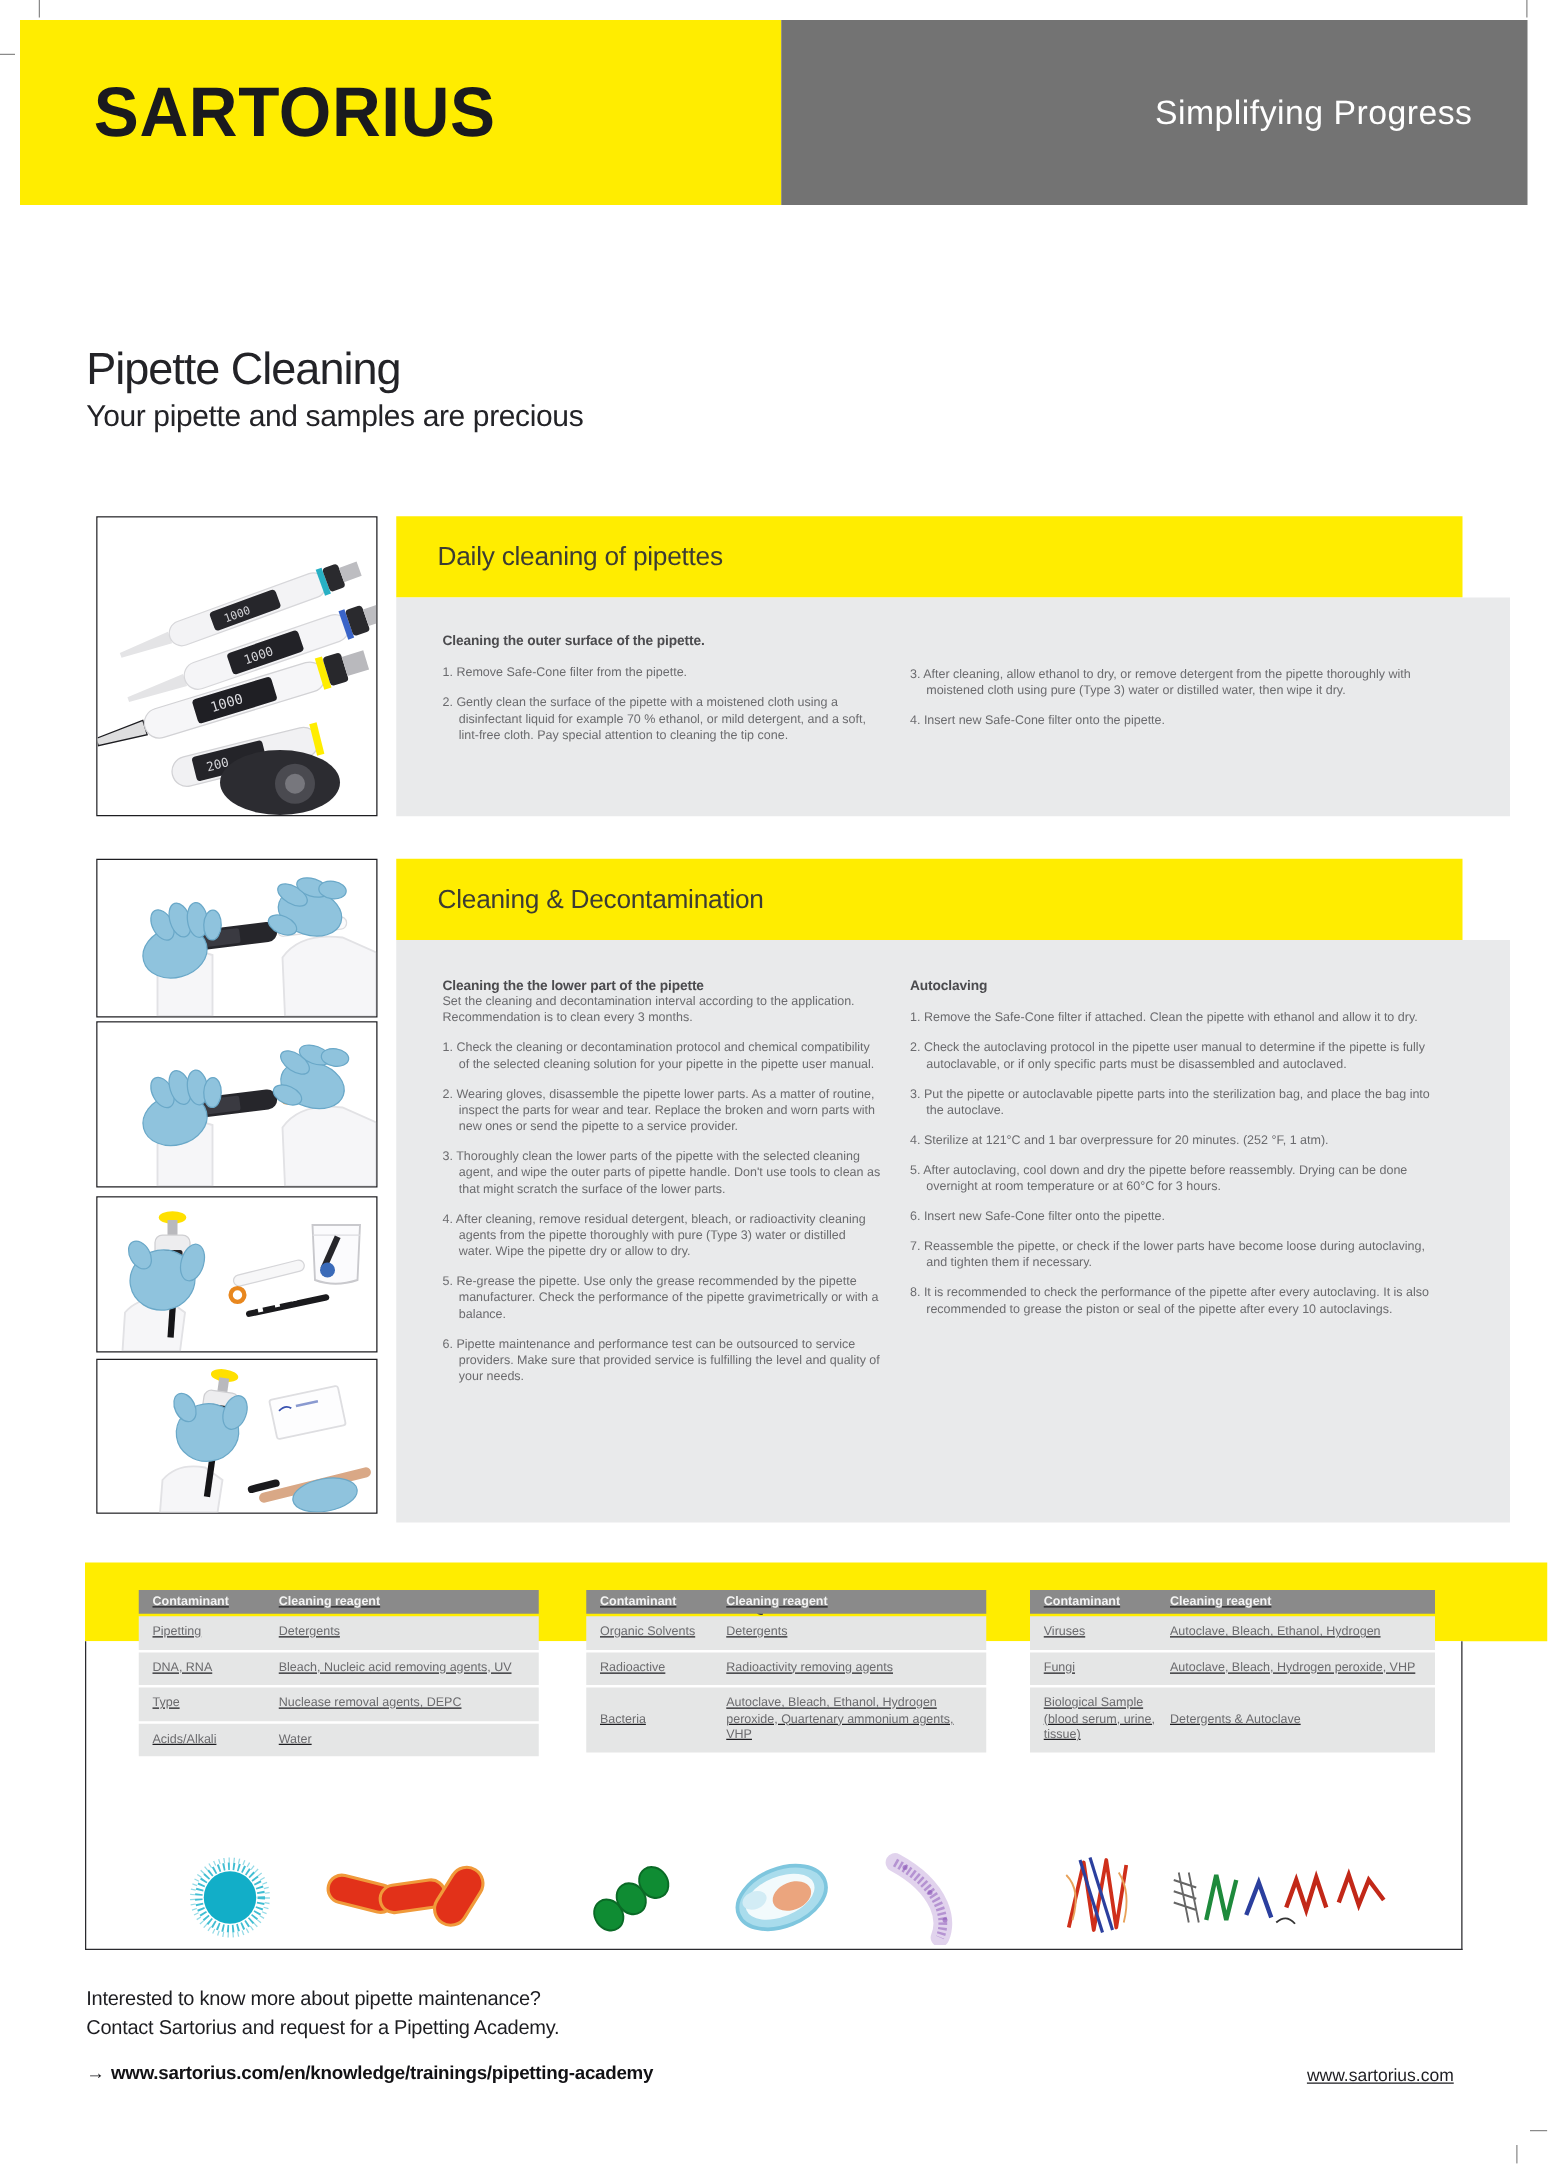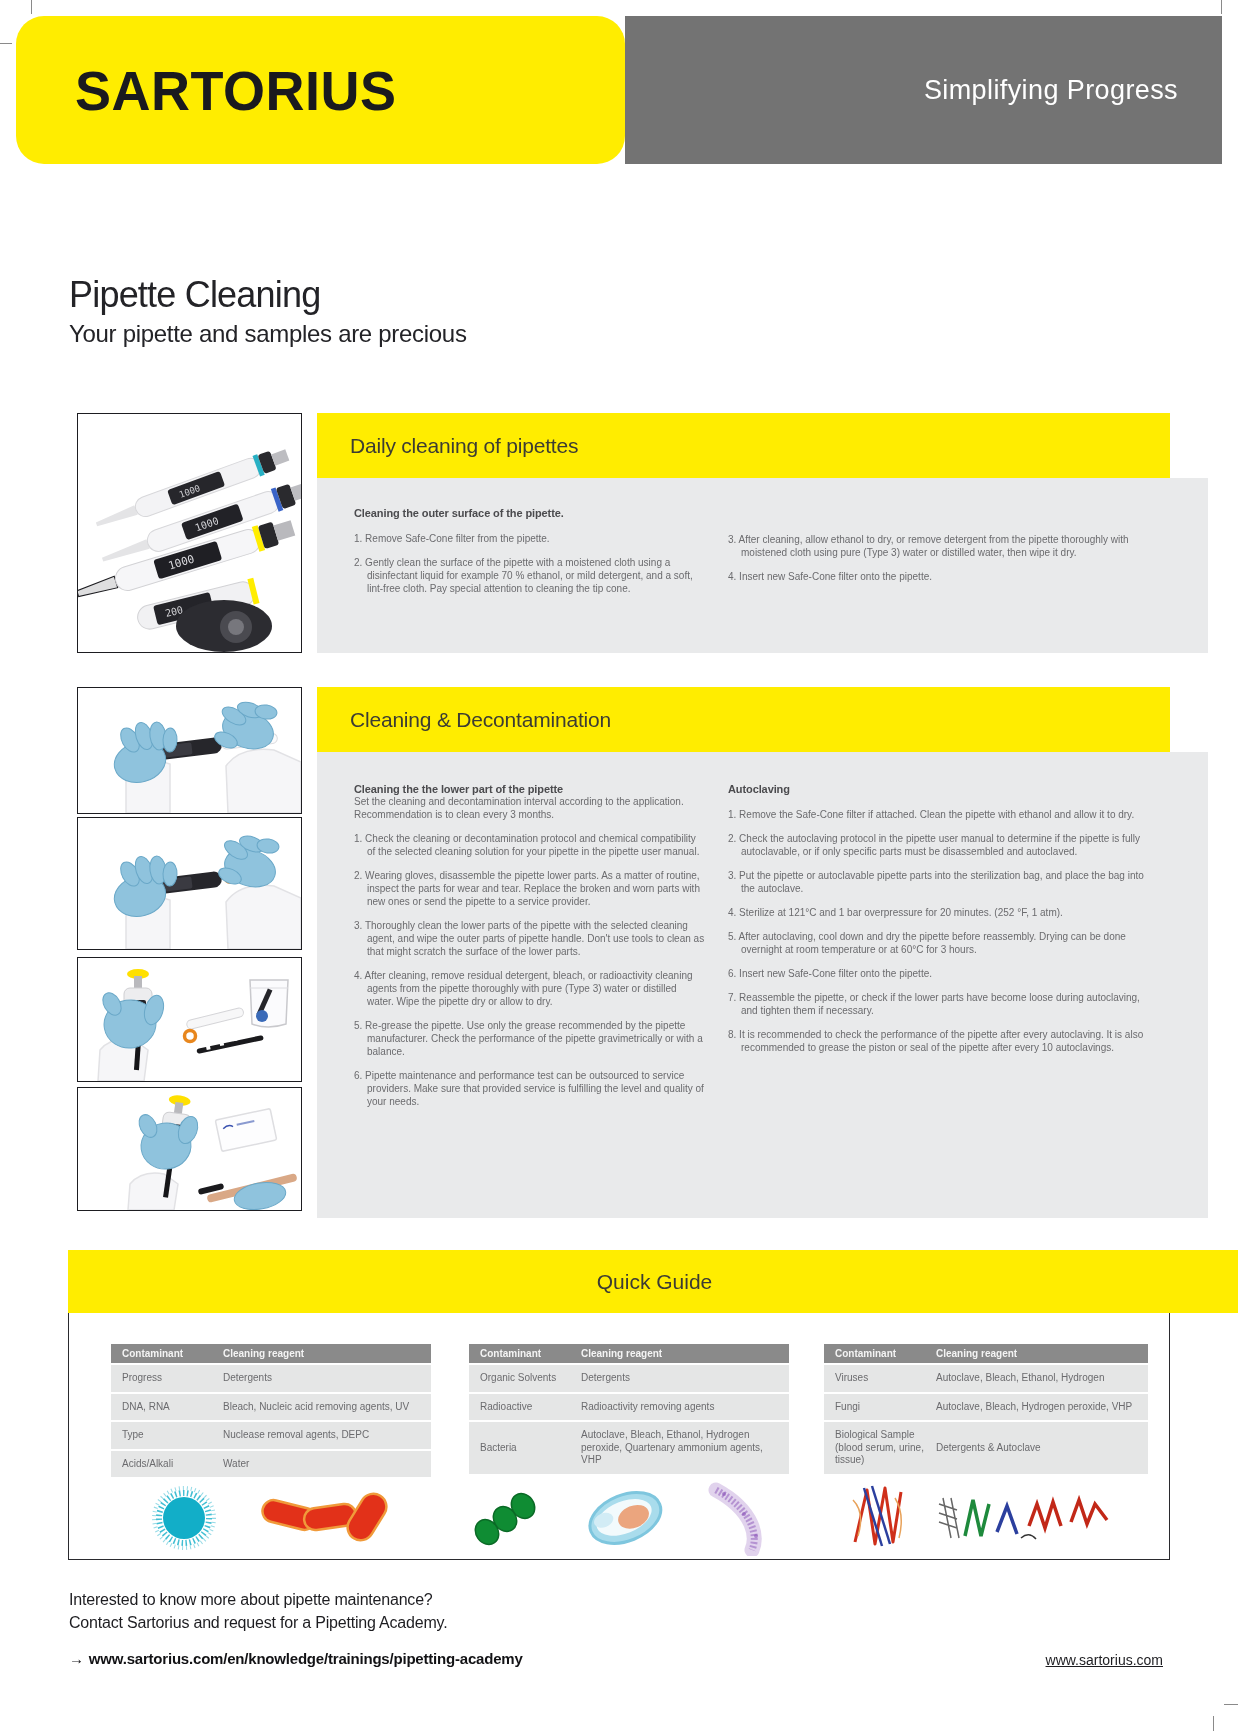--- a/index.html
+++ b/index.html
@@ -3,21 +3,21 @@
 <meta charset="utf-8">
 <style>
   html,body{margin:0;padding:0;background:#fff;}
   .page{position:relative;width:1238px;height:1731px;background:#fff;overflow:hidden;
         font-family:"Liberation Sans","DejaVu Sans",sans-serif;color:#1d1d21;}
   .abs{position:absolute;}
   
   .crop{position:absolute;background:#8a8a8a;}
   
   .brand-header{position:absolute;left:16px;top:16px;width:1206px;height:148px;display:flex;}
-  .brand-yellow{width:609px;background:#FFED00;display:flex;align-items:center;border-radius:28px;}
+  .brand-yellow{width:609px;background:#FFED00;display:flex;align-items:center;}
   .brand-dark{flex:1;background:#737373;display:flex;align-items:center;justify-content:flex-end;}
   .logo{margin-left:59px;font-size:54px;font-weight:700;letter-spacing:0.5px;color:#1a1a1e;
         transform:scaleY(1.04);transform-origin:left center;}
   .tagline{margin-right:44px;font-size:27px;font-weight:400;letter-spacing:0.4px;color:#ffffff;}
   
   .page-title{position:absolute;left:69px;top:274px;font-size:36px;font-weight:400;letter-spacing:-0.8px;color:#232327;}
   .page-subtitle{position:absolute;left:69px;top:320px;font-size:24px;font-weight:400;letter-spacing:-0.3px;color:#232327;}
   
   .sec-bar{position:absolute;left:317px;width:853px;height:65px;background:#FFED00;}
   .sec-bar span{display:block;margin-left:33px;line-height:65px;font-size:21px;color:#3c3c33;letter-spacing:-0.2px;}
@@ -27,21 +27,21 @@
   .intro-p{font-size:10px;line-height:13px;color:#6b6b6e;margin:0 0 11px 0;}
   .item{font-size:10px;line-height:13px;color:#6b6b6e;margin:0 0 11px 0;padding-left:13px;text-indent:-13px;}
   
   .photo{position:absolute;left:77px;width:225px;background:#fff;border:1px solid #1d1d21;box-sizing:border-box;overflow:hidden;}
   .photo svg{display:block;}
   
   .qg-bar{position:absolute;left:68px;top:1250px;width:1173px;height:63px;background:#FFED00;text-align:center;}
   .qg-bar span{line-height:63px;font-size:21px;color:#3c3c33;}
   .qg-box{position:absolute;left:68px;top:1313px;width:1102px;height:247px;background:#fff;
           border:1px solid #2a2a2e;border-top:none;box-sizing:border-box;}
-  .qg-table{position:absolute;top:1344px;width:320px;font-size:10px;}
+  .qg-table{position:absolute;top:1272px;width:320px;font-size:10px;text-decoration:underline;}
   .qg-head{display:flex;align-items:center;background:#8A8A8A;height:19px;color:#f4f4f4;font-weight:700;}
   .qg-row{display:flex;align-items:center;background:#E5E6E6;margin-top:2px;padding:7px 0;color:#6b6b6e;line-height:12.5px;}
   .c1{width:101px;padding-left:11px;box-sizing:border-box;flex-shrink:0;}
   .c2{flex:1;padding-left:11px;padding-right:8px;}
   .microbe{position:absolute;}
   
   .foot-line{position:absolute;left:69px;font-size:16px;letter-spacing:-0.2px;color:#1d1d21;}
   .foot-link{position:absolute;left:69px;top:1650px;font-size:15px;font-weight:700;color:#121215;letter-spacing:-0.2px;}
   .foot-link .arrow{margin-right:5px;}
   .foot-site{position:absolute;right:75px;top:1652px;font-size:14px;color:#1d1d21;text-decoration:underline;}
@@ -279,21 +279,21 @@
     <span>Quick Guide</span>
   </div>
   <div class="qg-box"></div>
 
   <div class="qg-table" style="left:111px;">
     <div class="qg-head">
       <span class="c1">Contaminant</span>
       <span class="c2">Cleaning reagent</span>
     </div>
     <div class="qg-row">
-        <span class="c1">Progress</span>
+        <span class="c1">Pipetting</span>
         <span class="c2">Detergents</span>
       </div>
     <div class="qg-row">
         <span class="c1">DNA, RNA</span>
         <span class="c2">Bleach, Nucleic acid removing agents, UV</span>
       </div>
     <div class="qg-row">
         <span class="c1">Type</span>
         <span class="c2">Nuclease removal agents, DEPC</span>
       </div>

